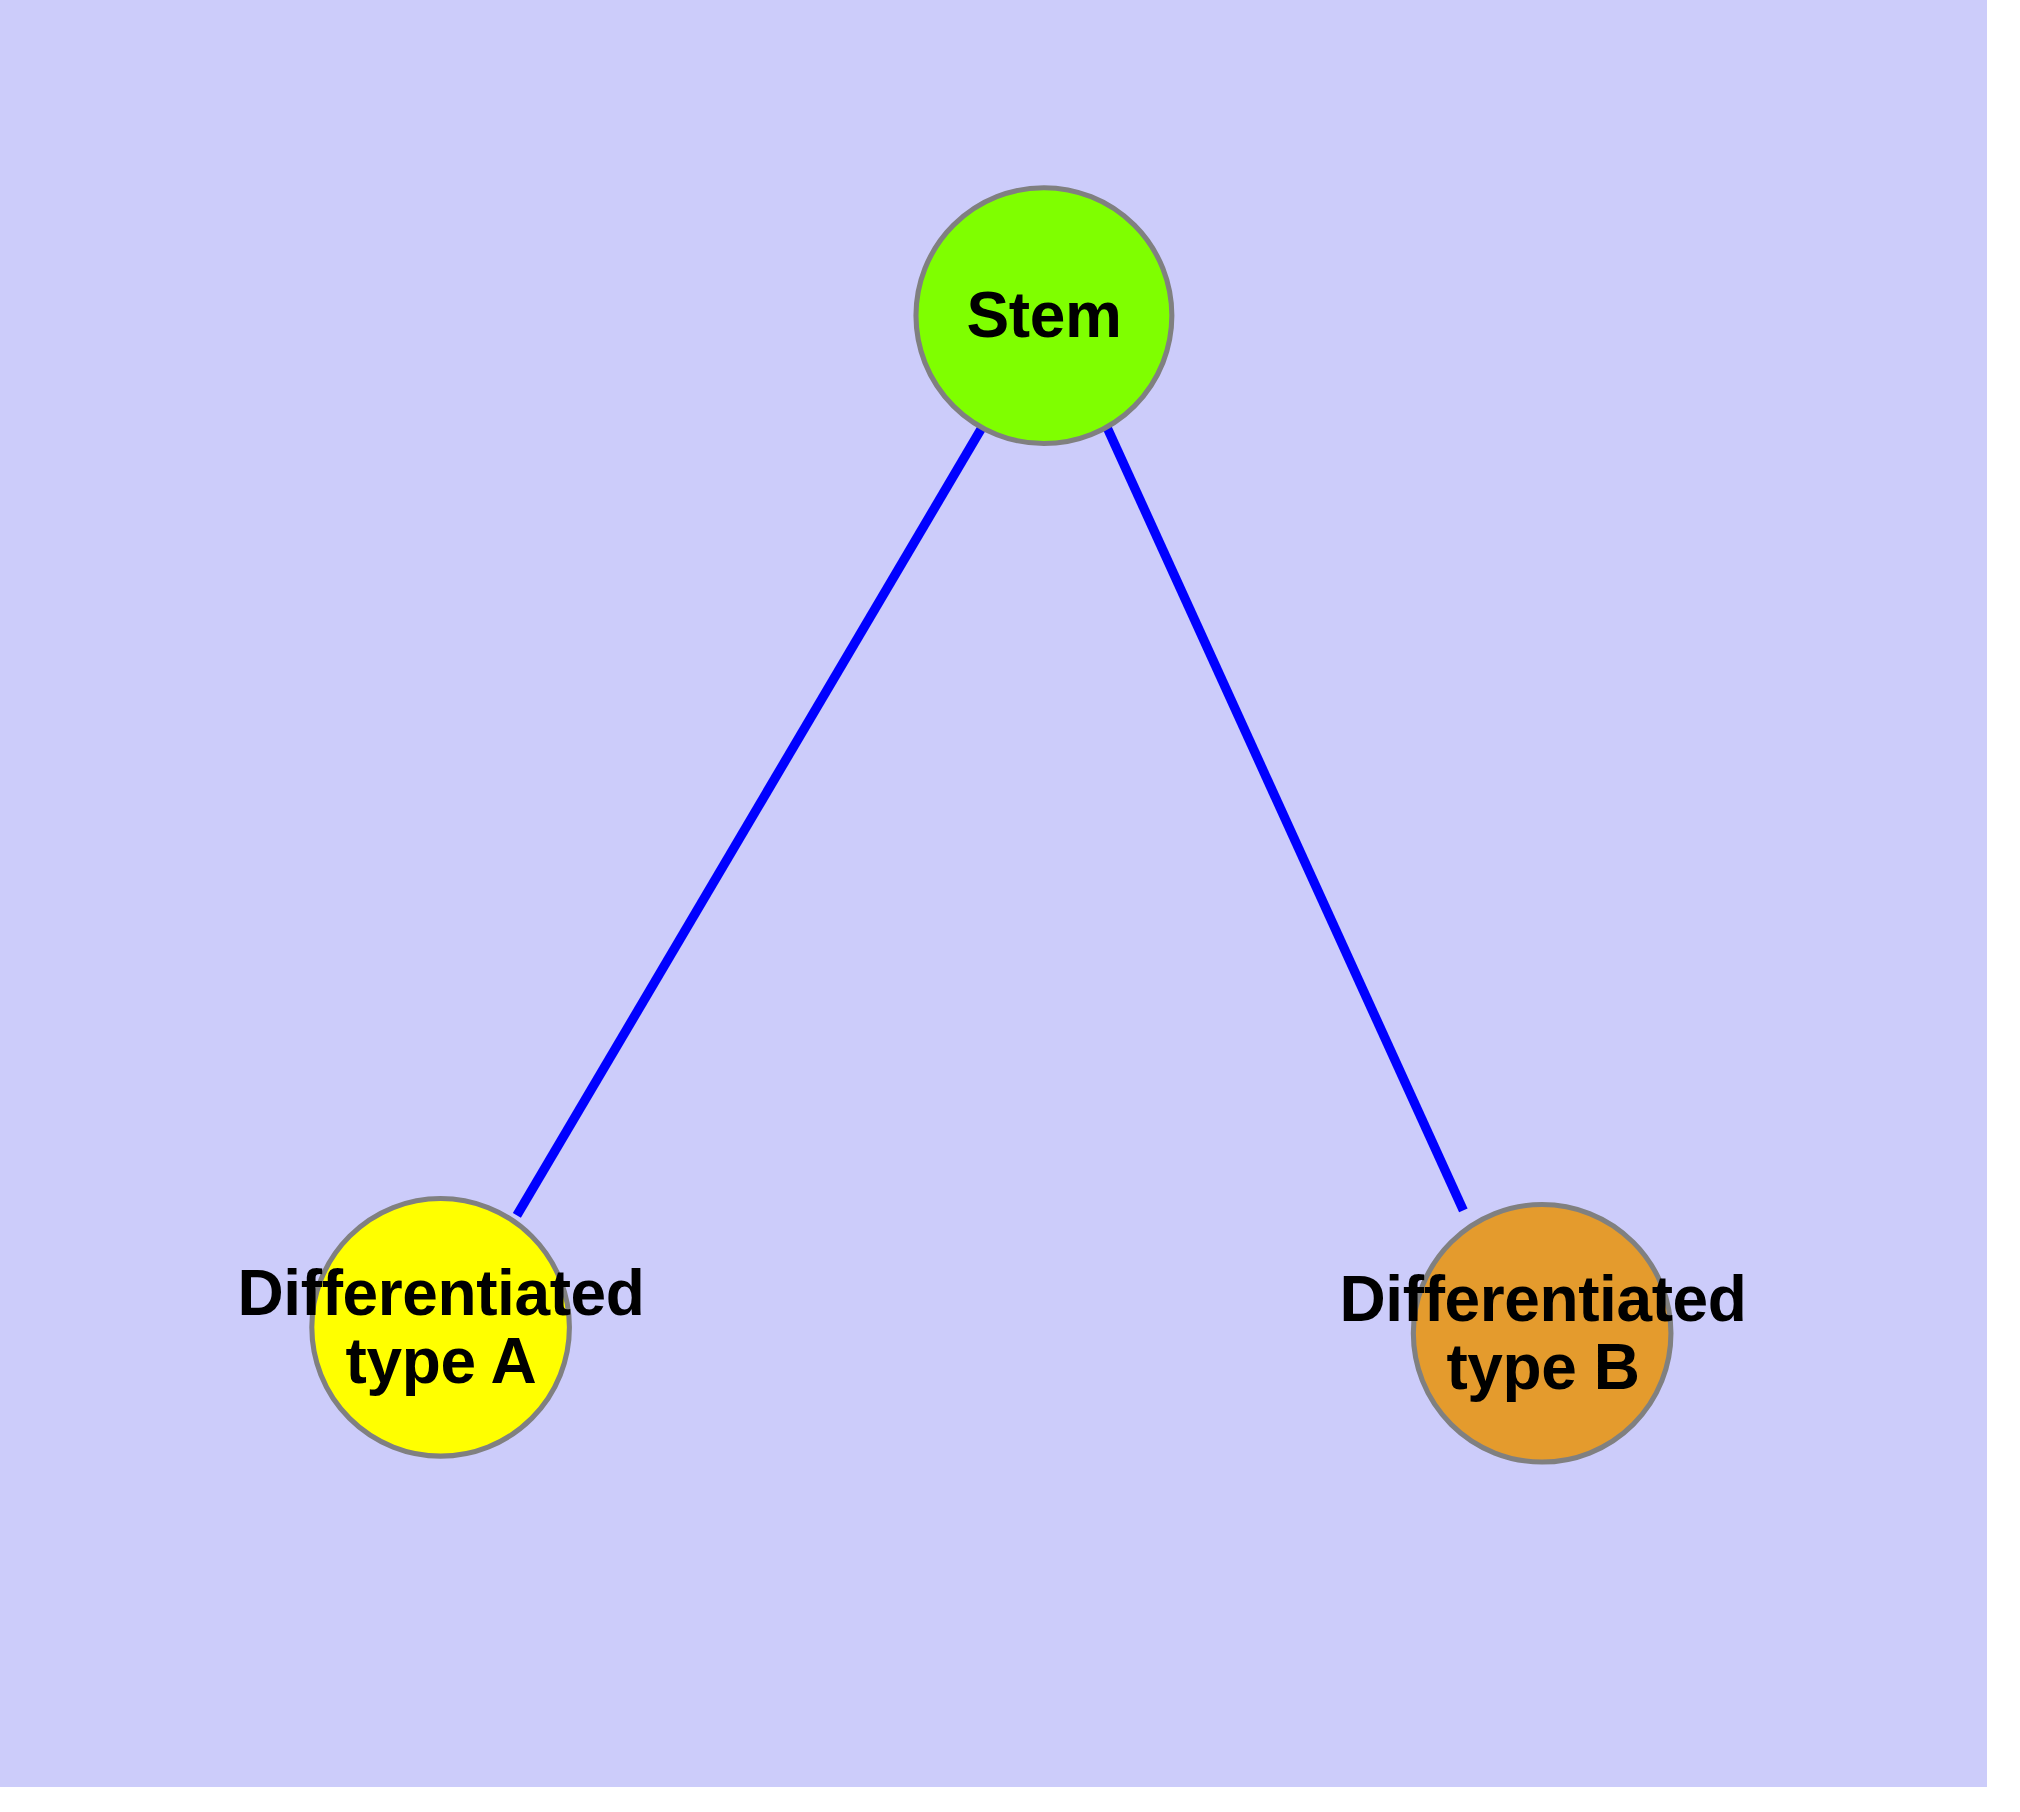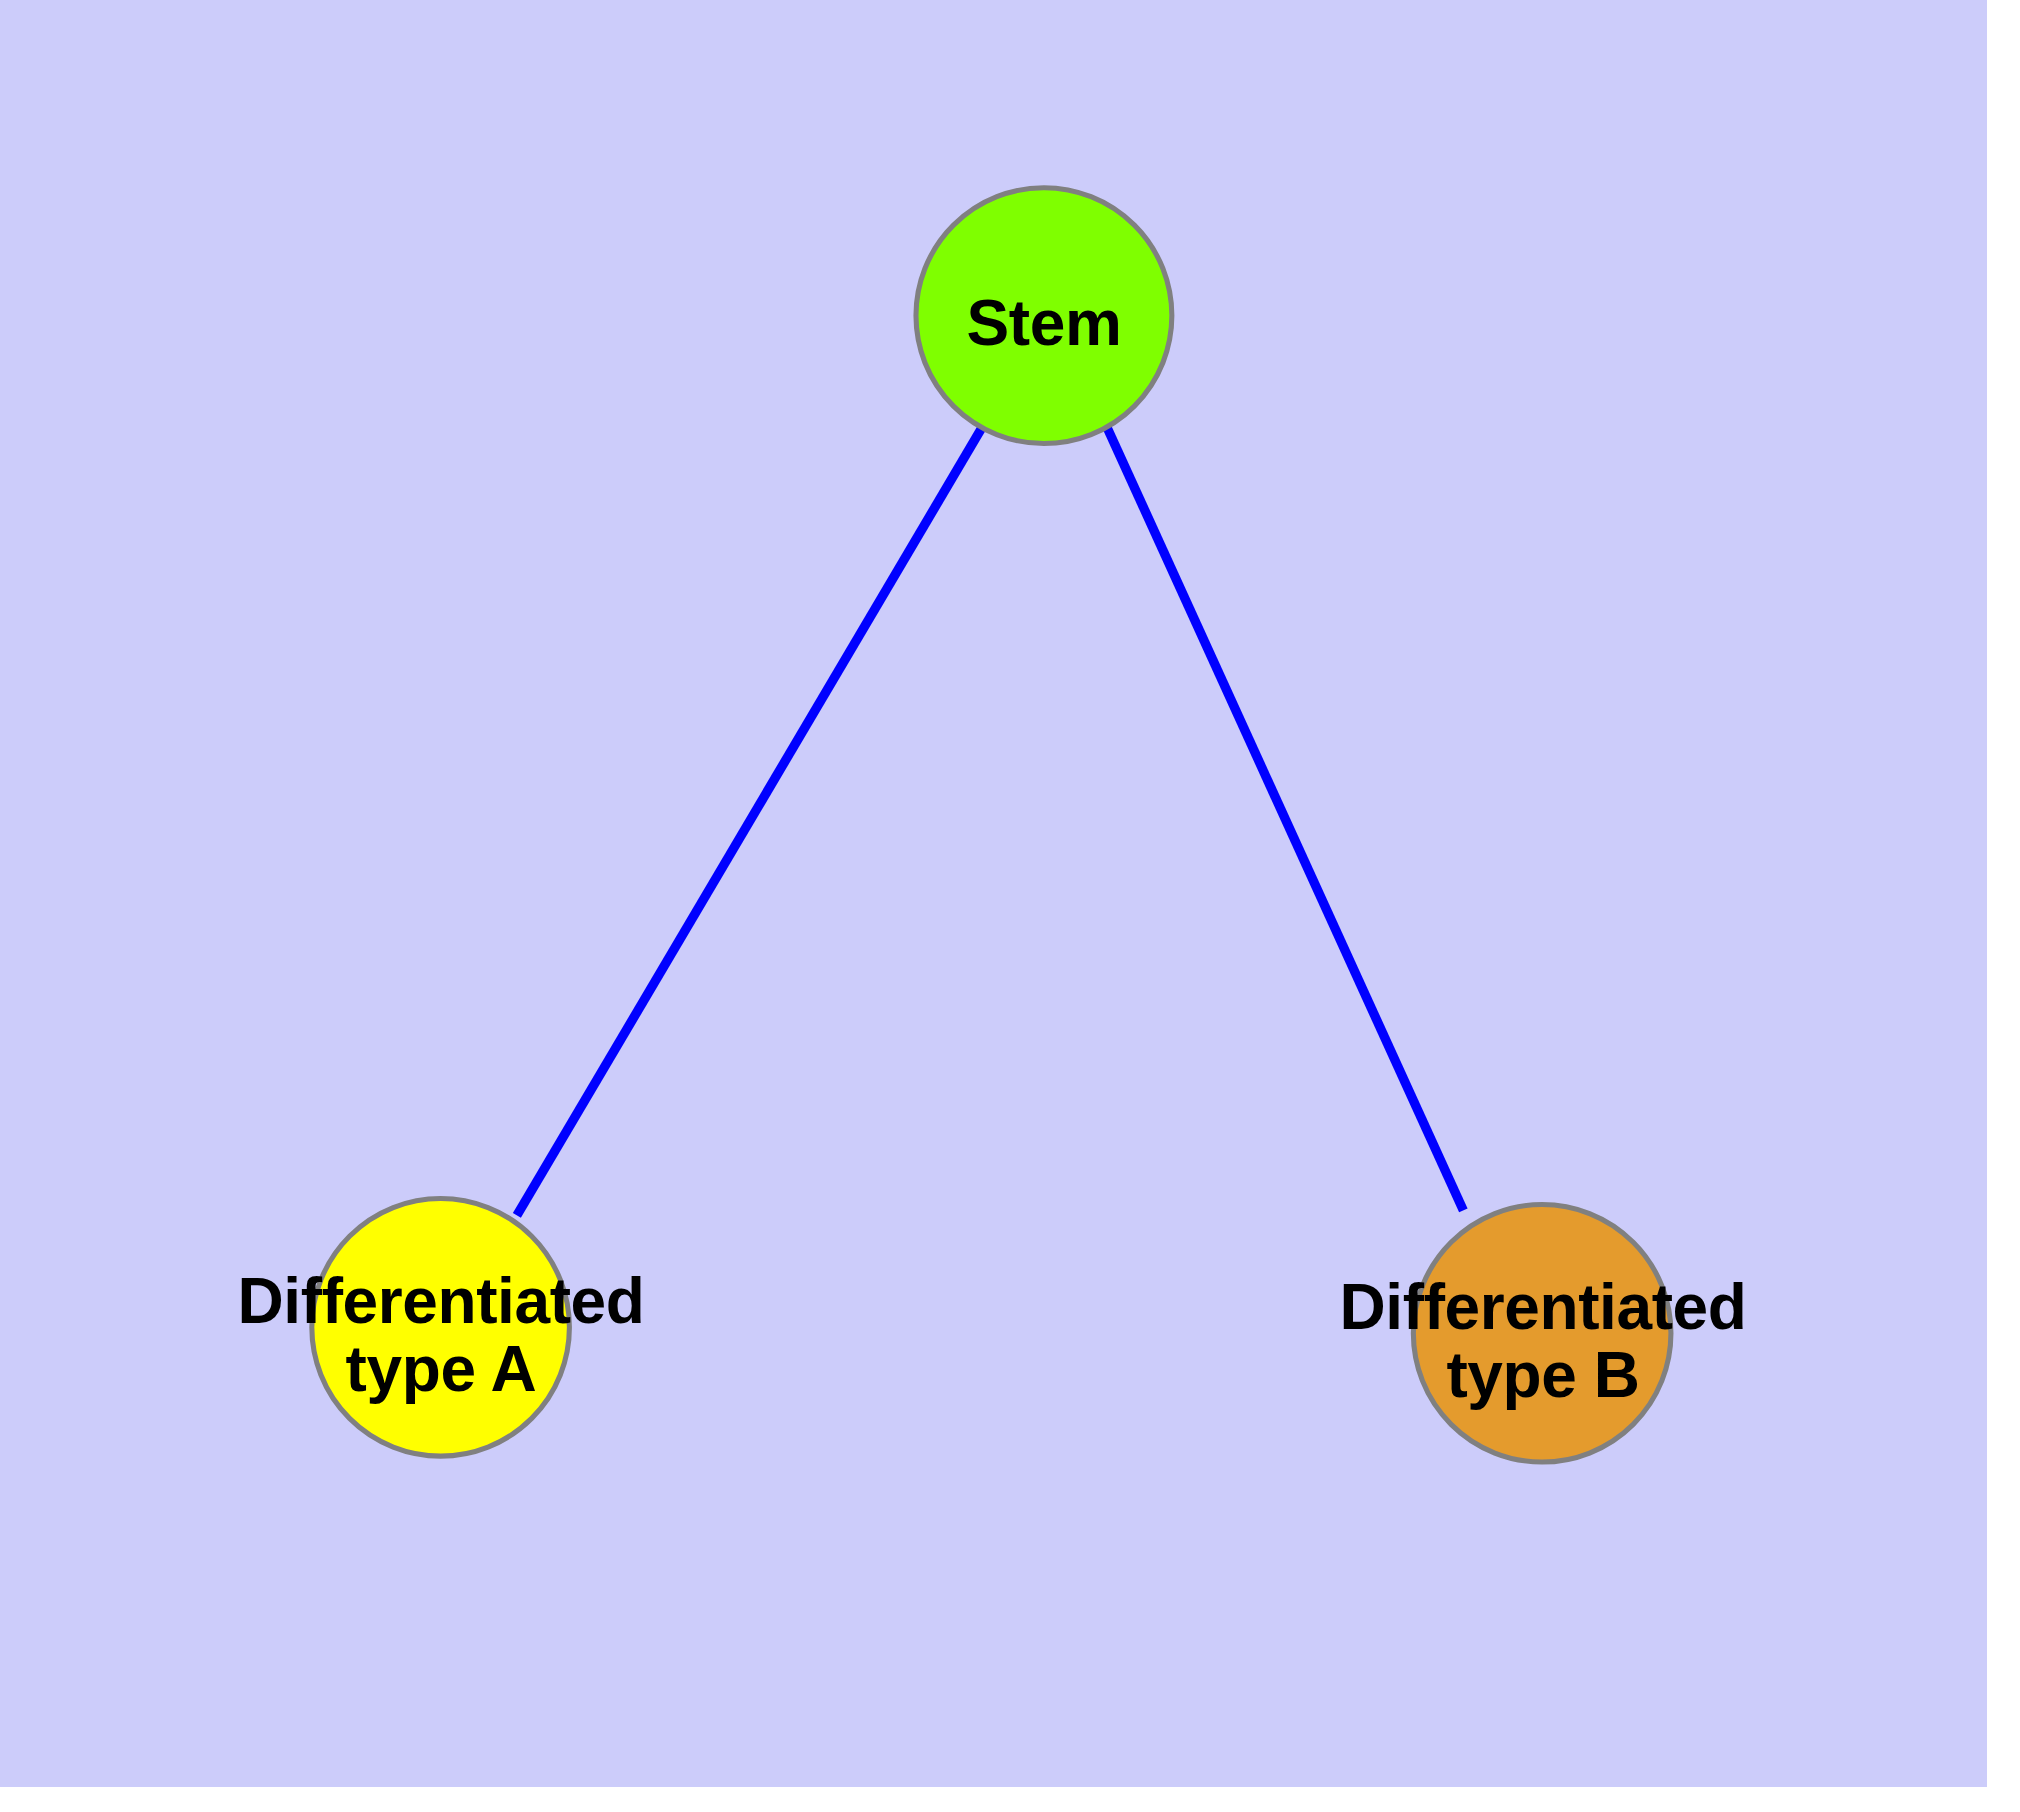--- a/index.html
+++ b/index.html
@@ -45,21 +45,20 @@
     position: absolute;
     color: #000000;
     font-weight: bold;
     font-size: 64px;
     line-height: 1.07;
     text-align: center;
     white-space: pre;
     letter-spacing: -0.4px;
     transform: translate(-50%, -50%);
     pointer-events: none;
-    margin-top: 8px;
   }
   .node-label.single {
     font-size: 64px;
   }
 </style>
 </head>
 <body>
 
 <div id="canvas">
   <div id="plot-area">

